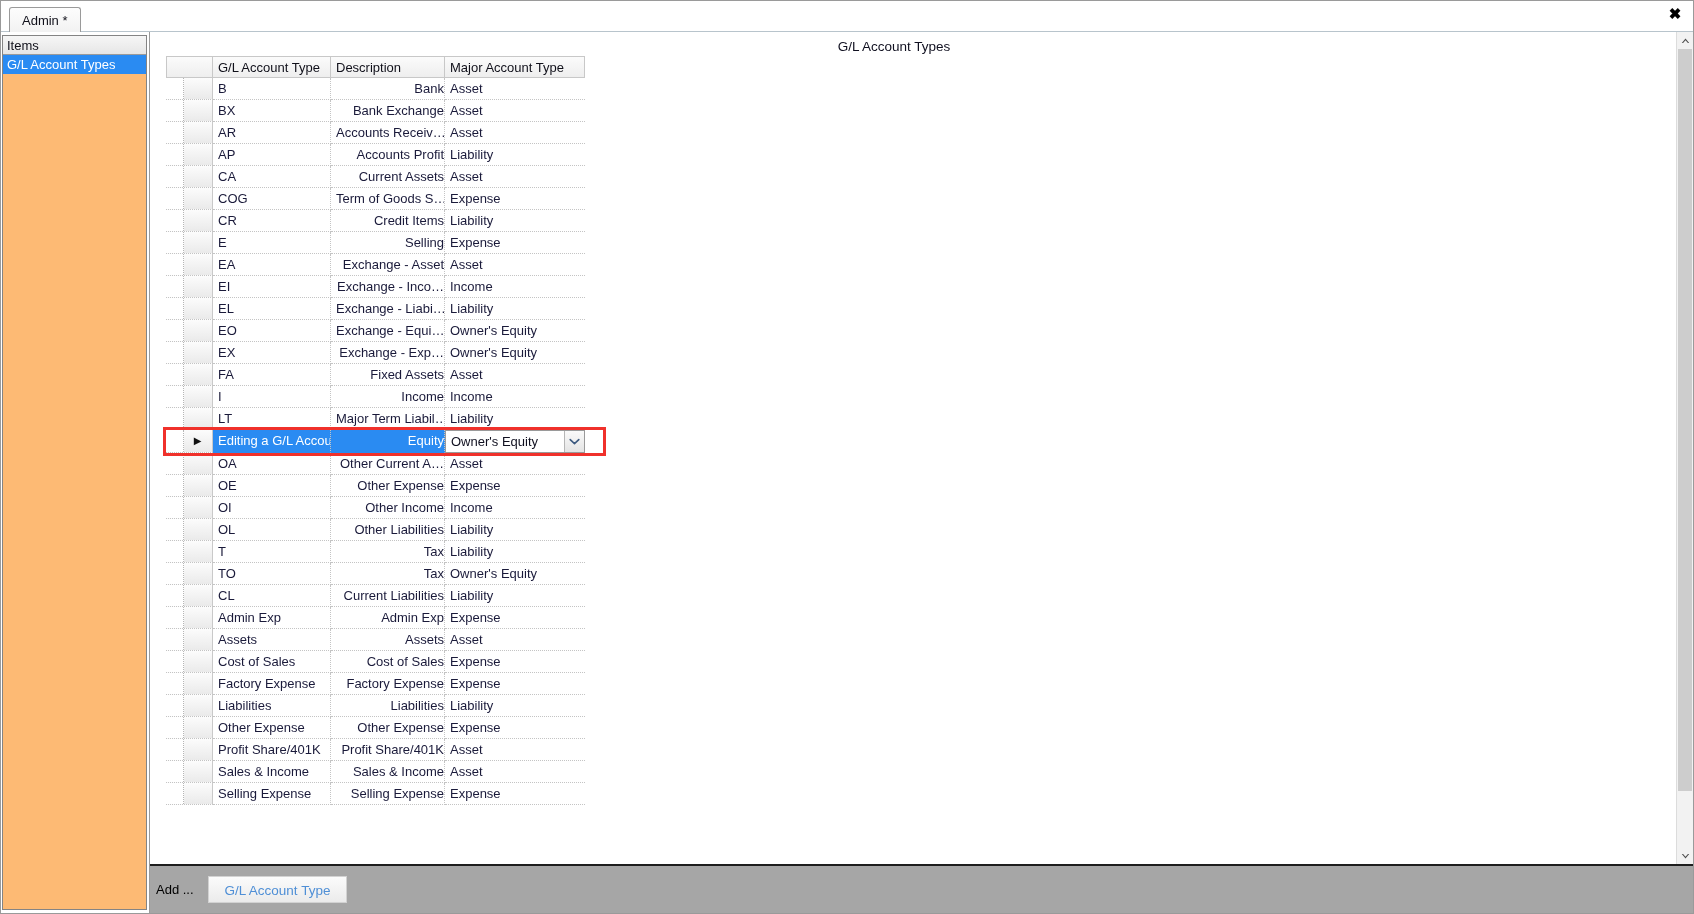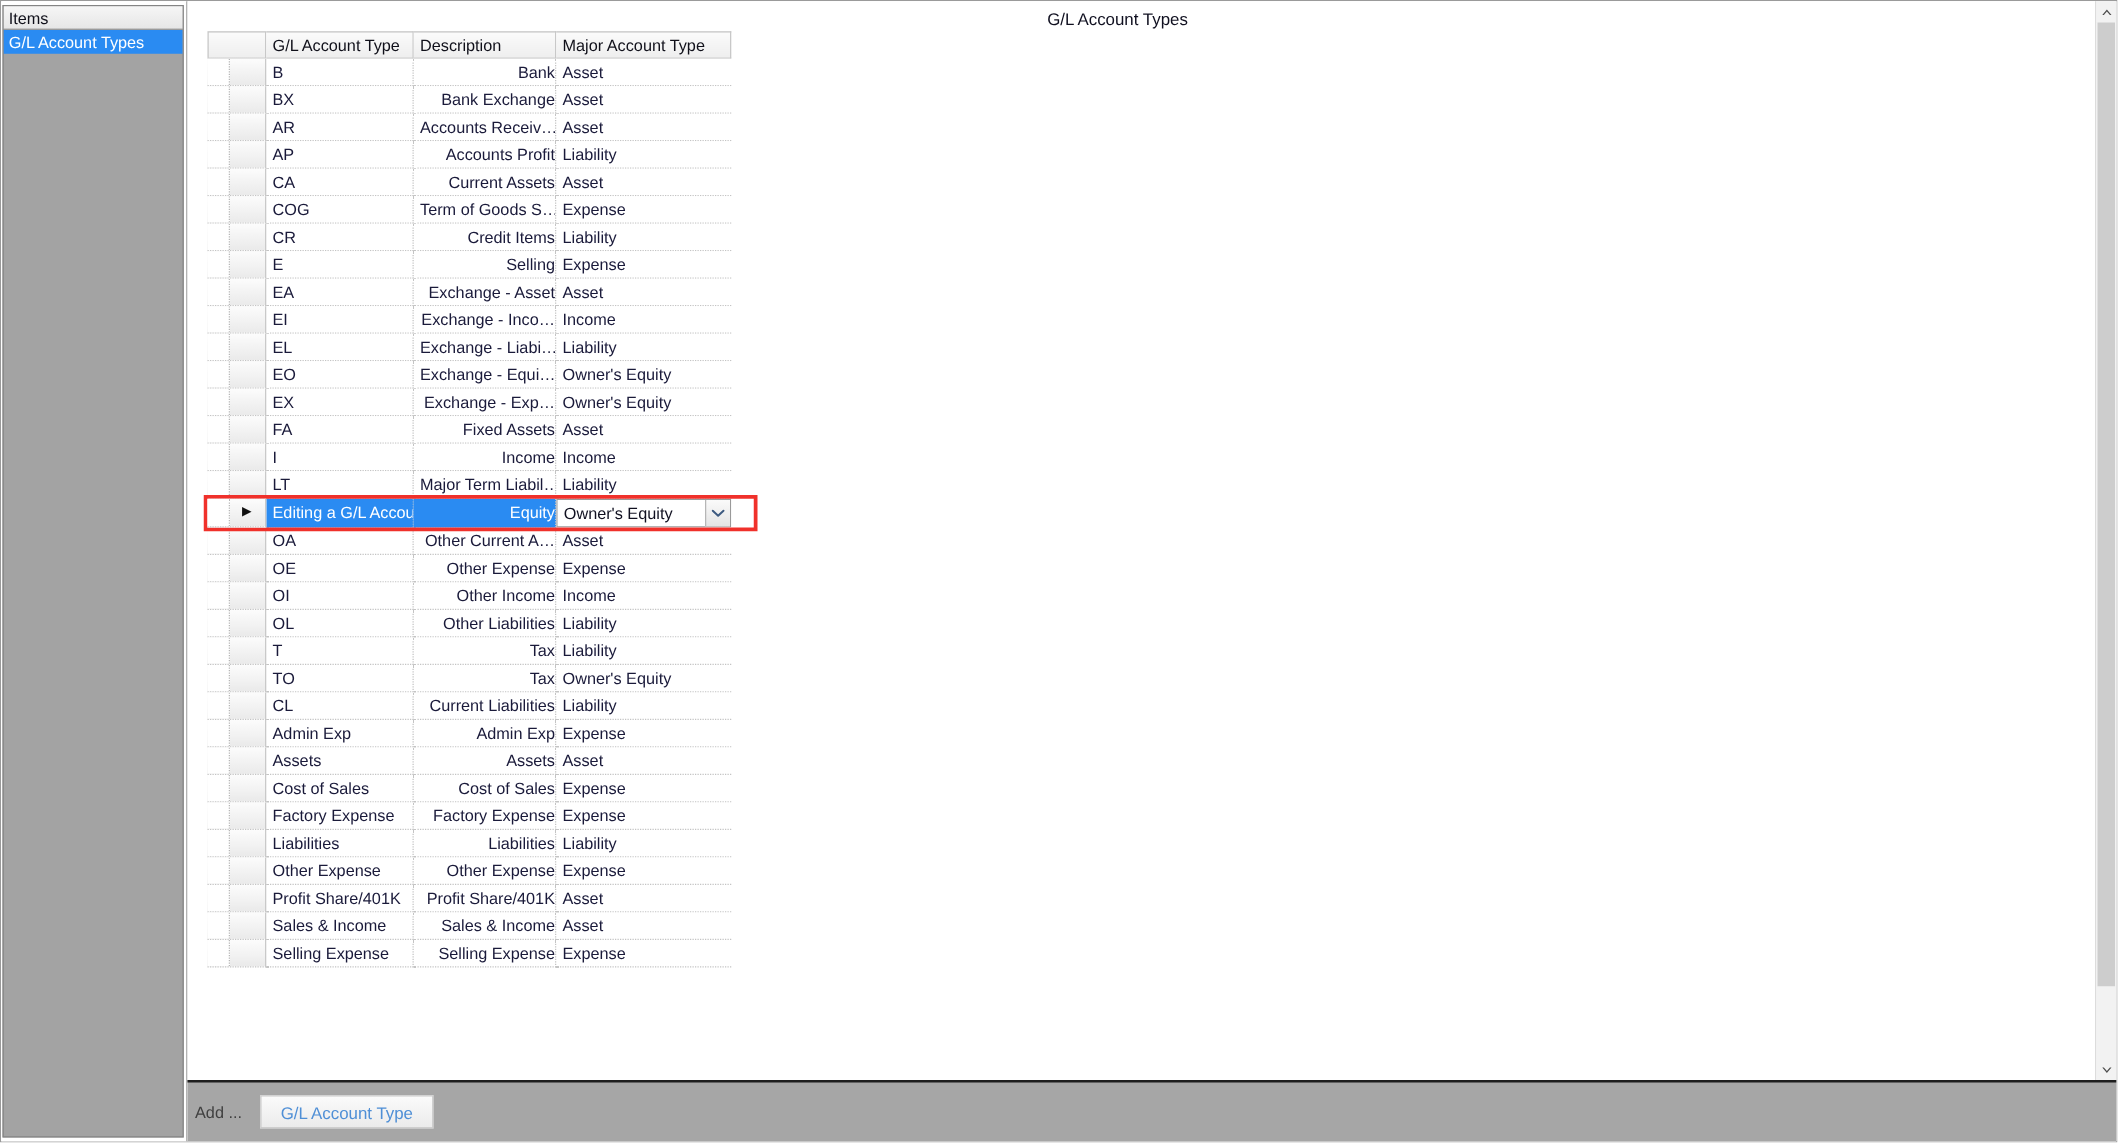--- a/index.html
+++ b/index.html
@@ -85,21 +85,21 @@
     border-right: 1px solid #9a9a9a;
     background: #ffffff;
     display: flex;
     flex-direction: column;
     padding: 3px 2px 3px 1px;
   }
   #sidebar-inner {
     flex: 1;
     border: 1px solid #848484;
     box-sizing: border-box;
-    background: #a3a3a3;
+    background: #fdba74;
     display: flex;
     flex-direction: column;
     min-height: 0;
   }
   #sidebar-header {
     height: 19px;
     line-height: 19px;
     padding-left: 4px;
     box-sizing: border-box;
     background: linear-gradient(#f6f6f6, #e6e6e6);
@@ -330,21 +330,21 @@
     min-height: 49px;
     box-sizing: border-box;
     background: #a6a6a6;
     border-top: 2px solid #1e1e1e;
     display: flex;
     align-items: center;
     padding-left: 6px;
   }
   #add-label {
     font-size: 13px;
-    color: #404040;
+    color: #000000;
     margin-right: 14px;
     cursor: pointer;
     white-space: nowrap;
   }
   #bottom-tab {
     height: 27px;
     line-height: 27px;
     padding: 0 16px;
     box-sizing: border-box;
     background: linear-gradient(#fbfbfb, #ebebeb);
@@ -353,20 +353,26 @@
     color: #4f8fd6;
     cursor: pointer;
     white-space: nowrap;
   }
 </style>
 </head>
 <body>
 
 <div id="app-window">
 
+  <div id="tab-strip">
+    <div class="doc-tab">
+      <span>Admin *</span>
+    </div>
+    <div id="window-close">✖</div>
+  </div>
 
   <div id="body-split">
 
     <div id="sidebar">
       <div id="sidebar-inner">
         <div id="sidebar-header">Items</div>
         <div class="sidebar-item selected">
           <span>G/L Account Types</span>
         </div>
       </div>

